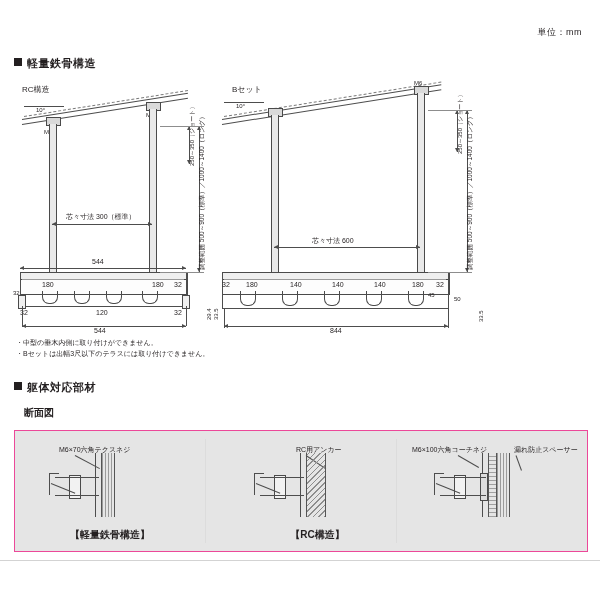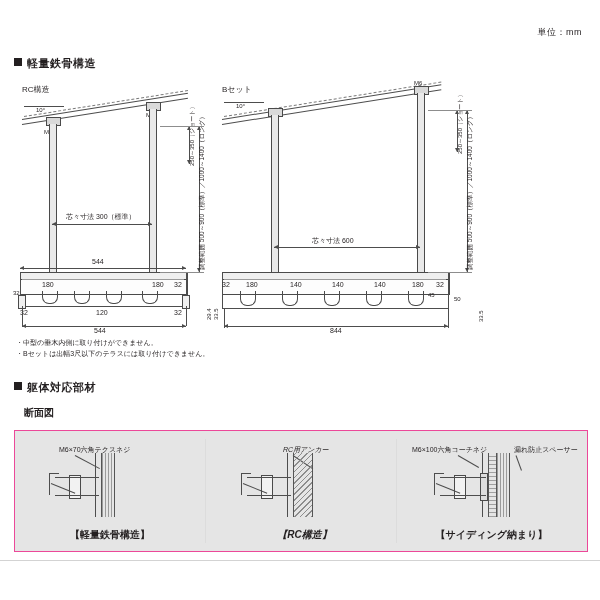--- a/index.html
+++ b/index.html
@@ -133,21 +133,21 @@
 
   <div class="txt sm" style="left:13px;top:290px;">32</div>
   <div class="vtxt" style="left:206px;top:320px;font-size:6px;">29.4</div>
   <div class="vtxt" style="left:213px;top:320px;font-size:6px;">33.5</div>
 
   <div class="notes" style="left:16px;top:338px;width:200px;">
     <div>・中型の垂木内側に取り付けができません。</div>
     <div>・Bセットは出幅3尺以下のテラスには取り付けできません。</div>
   </div>
 
-  <div class="set-label" style="left:222px;top:84px;">Bセット</div>
+  <div class="set-label" style="left:232px;top:84px;">Bセット</div>
 
   <div class="ln h" style="left:222px;top:119px;width:222px;transform:rotate(-9deg);transform-origin:left center;"></div>
   <div class="ln h" style="left:222px;top:124px;width:222px;transform:rotate(-9deg);transform-origin:left center;"></div>
   <div class="dash-h" style="left:224px;top:116px;width:220px;transform:rotate(-9deg);transform-origin:left center;"></div>
   <div class="ln h" style="left:224px;top:102px;width:40px;"></div>
   <div class="txt sm" style="left:236px;top:103px;">10°</div>
 
   <div class="bracket" style="left:268px;top:108px;width:13px;height:7px;"></div>
   <div class="bracket" style="left:414px;top:86px;width:13px;height:7px;"></div>
   <div class="txt sm" style="left:414px;top:80px;">M6</div>
@@ -210,21 +210,21 @@
       <div class="ln v" style="left:80px;top:22px;height:64px;"></div>
       <div class="armblk" style="left:54px;top:44px;width:10px;height:22px;"></div>
       <div class="ln h" style="left:40px;top:46px;width:44px;"></div>
       <div class="ln h" style="left:40px;top:64px;width:44px;"></div>
       <div class="ln h" style="left:36px;top:52px;width:26px;transform:rotate(22deg);transform-origin:left center;"></div>
       <div class="ln h" style="left:34px;top:42px;width:10px;"></div>
       <div class="ln v" style="left:34px;top:42px;height:22px;"></div>
       <div class="cap">【軽量鉄骨構造】</div>
     </div>
 
-    <div class="panel" style="left:194px;width:191px;font-style:italic;">
+    <div class="panel" style="left:207px;width:191px;">
       <div class="lead" style="left:74px;top:14px;">RC用アンカー</div>
       <div class="ln h" style="left:84px;top:24px;width:24px;transform:rotate(34deg);transform-origin:left center;"></div>
       <div class="wall hatch" style="left:84px;top:22px;width:18px;height:64px;"></div>
       <div class="ln v" style="left:78px;top:22px;height:64px;"></div>
       <div class="armblk" style="left:52px;top:44px;width:10px;height:22px;"></div>
       <div class="ln h" style="left:38px;top:46px;width:44px;"></div>
       <div class="ln h" style="left:38px;top:64px;width:44px;"></div>
       <div class="ln h" style="left:34px;top:52px;width:26px;transform:rotate(22deg);transform-origin:left center;"></div>
       <div class="ln h" style="left:32px;top:42px;width:10px;"></div>
       <div class="ln v" style="left:32px;top:42px;height:22px;"></div>
@@ -239,19 +239,18 @@
       <div class="wall sid" style="left:92px;top:22px;width:8px;height:64px;"></div>
       <div class="wall vhatch" style="left:100px;top:22px;width:12px;height:64px;"></div>
       <div class="ln v" style="left:86px;top:22px;height:64px;"></div>
       <div class="armblk" style="left:58px;top:44px;width:10px;height:22px;"></div>
       <div class="armblk" style="left:84px;top:42px;width:6px;height:26px;background:#ddd;"></div>
       <div class="ln h" style="left:44px;top:46px;width:46px;"></div>
       <div class="ln h" style="left:44px;top:64px;width:46px;"></div>
       <div class="ln h" style="left:40px;top:52px;width:26px;transform:rotate(22deg);transform-origin:left center;"></div>
       <div class="ln h" style="left:38px;top:42px;width:10px;"></div>
       <div class="ln v" style="left:38px;top:42px;height:22px;"></div>
-      <div class="cap">【サイディング納まり】</div>
     </div>
   </div>
 
   <div class="botline" style="top:560px;"></div>
 
 </div>
 
 </body></html>

